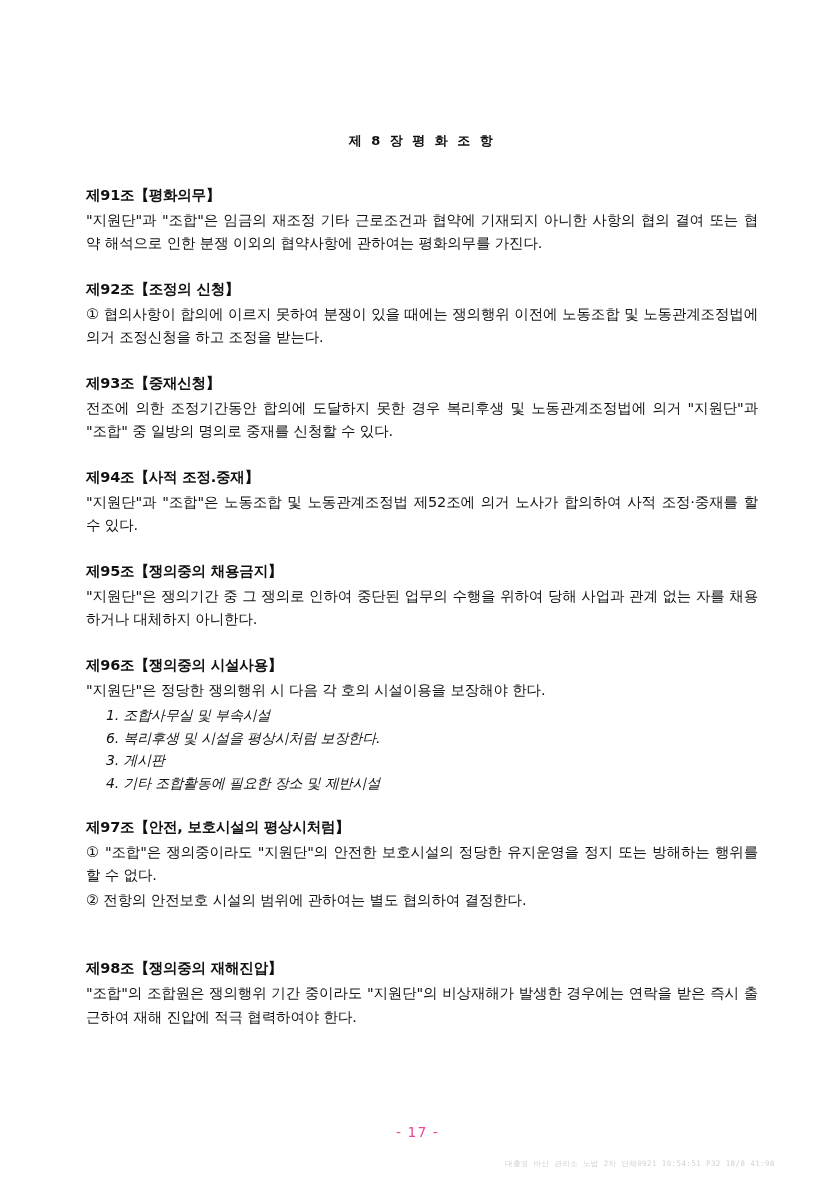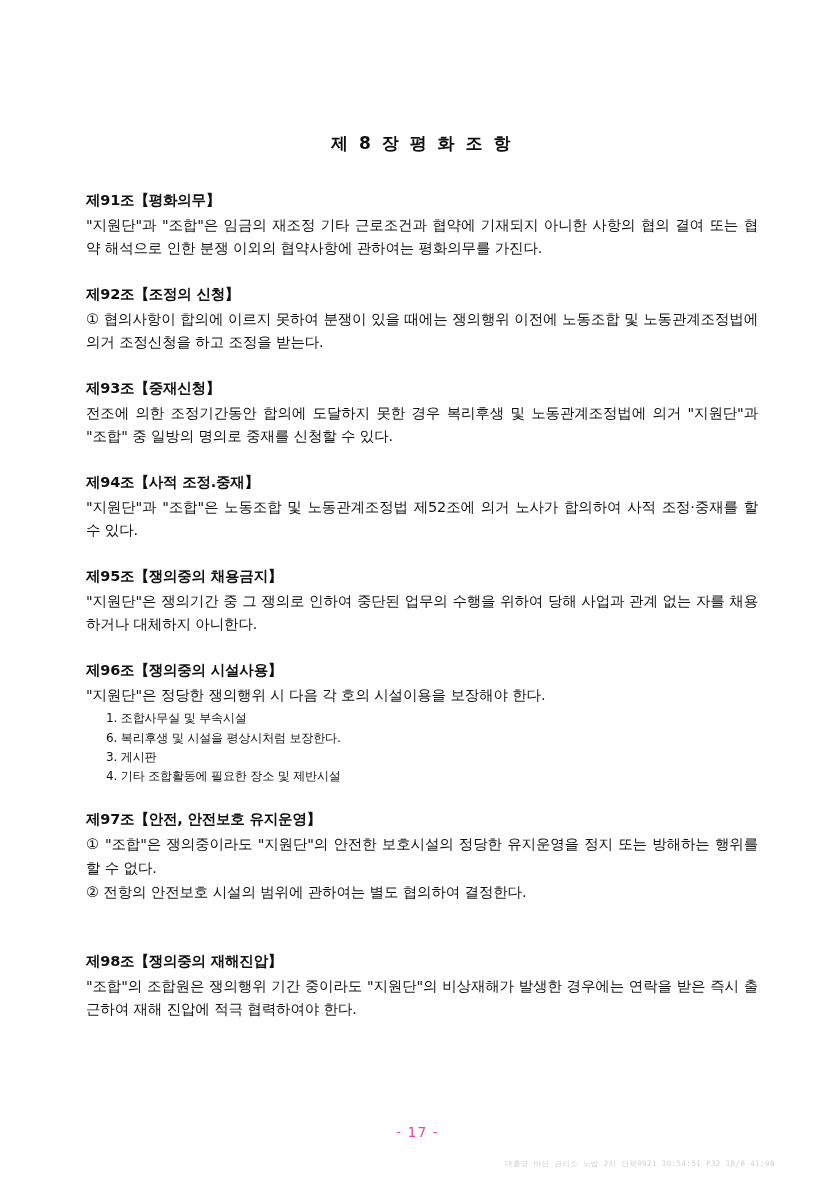--- a/index.html
+++ b/index.html
@@ -27,21 +27,21 @@
     background: #ffffff;
   }
   .content {
     position: absolute;
     left: 86px;
     top: 132px;
     width: 672px;
   }
   .doc-title {
     text-align: center;
-    font-size: 17px;
+    font-size: 13px;
     font-weight: bold;
     letter-spacing: 2.5px;
     margin: 0 0 36px 0;
     color: #0e0e0e;
   }
   .article {
     margin-bottom: 17px;
     margin-top: 24px;
   }
   .art-head {
@@ -62,25 +62,26 @@
   }
   .para + .para {
     margin-top: 1px;
   }
   .list {
     margin: 2px 0 0 0;
     padding: 0;
     list-style: none;
   }
   .list li {
-    font-size: 12px;
+    font-size: 14px;
     line-height: 1.6;
     margin-left: 20px;
     letter-spacing: -0.15px;
     color: #121212;
+    font-style: italic;
   }
   .spacer-sm { height: 6px; }
   .footer {
     position: absolute;
     left: 0;
     top: 1122px;
     width: 835px;
     text-align: center;
   }
   .page-num {
@@ -141,21 +142,21 @@
         <p class="para">"지원단"은 정당한 쟁의행위 시 다음 각 호의 시설이용을 보장해야 한다.</p>
         <ul class="list">
           <li>1. 조합사무실 및 부속시설</li>
           <li>6. 복리후생 및 시설을 평상시처럼 보장한다.</li>
           <li>3. 게시판</li>
           <li>4. 기타 조합활동에 필요한 장소 및 제반시설</li>
         </ul>
       </div>
 
       <div class="article">
-        <p class="art-head">제97조【안전, 안전보호 유지운영】</p>
+        <p class="art-head">제97조【안전, 보호시설의 평상시처럼】</p>
         <p class="para">① "조합"은 쟁의중이라도 "지원단"의 안전한 보호시설의 정당한 유지운영을 정지 또는 방해하는 행위를 할 수 없다.</p>
         <p class="para">② 전항의 안전보호 시설의 범위에 관하여는 별도 협의하여 결정한다.</p>
       </div>
 
       <div class="spacer-sm"></div>
 
       <div class="article">
         <p class="art-head">제98조【쟁의중의 재해진압】</p>
         <p class="para">"조합"의 조합원은 쟁의행위 기간 중이라도 "지원단"의 비상재해가 발생한 경우에는 연락을 받은 즉시 출근하여 재해 진압에 적극 협력하여야 한다.</p>
       </div>

